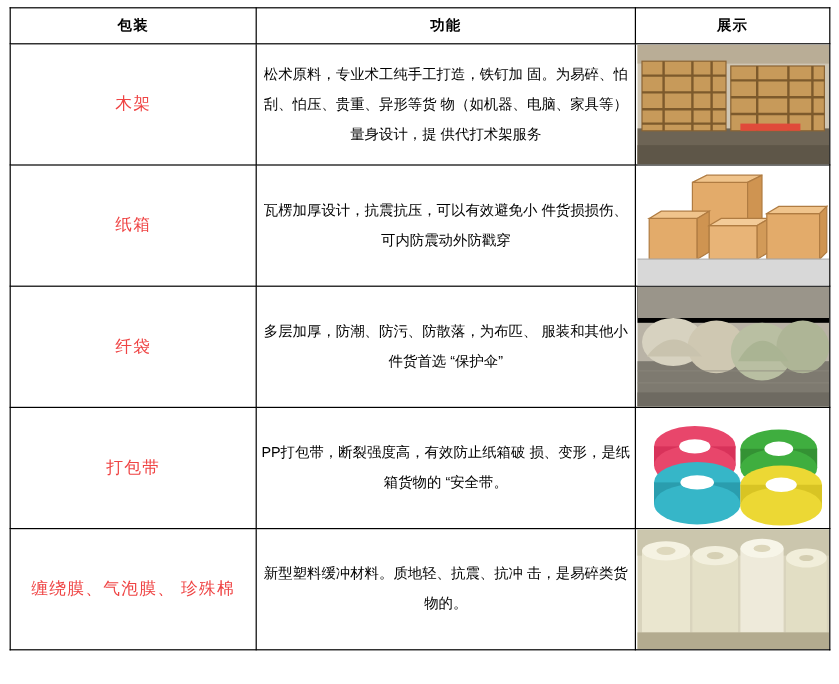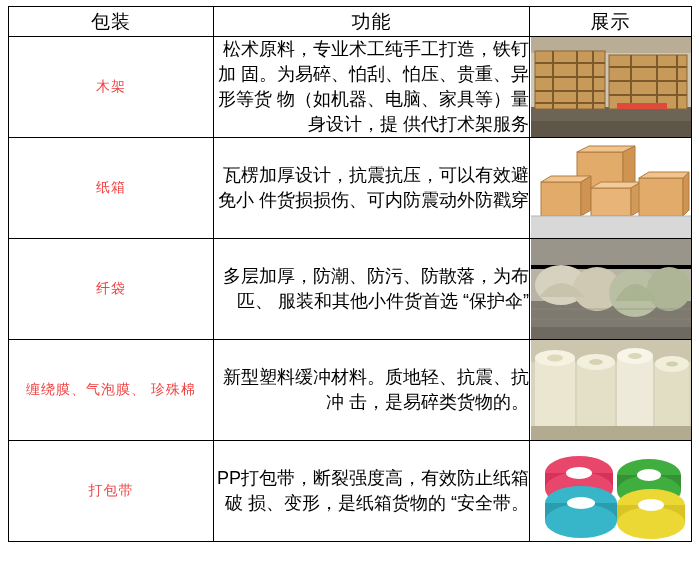--- a/index.html
+++ b/index.html
@@ -30,40 +30,40 @@
     border: 1px solid #000000;
     vertical-align: middle;
     padding: 0;
   }
   col.c-name { width: 205px; }
   col.c-func { width: 316px; }
   col.c-show { width: 162px; }
 
   thead th {
     height: 29px;
-    font-size: 19px;
-    font-weight: normal;
+    font-size: 12px;
+    font-weight: bold;
     color: #000000;
     text-align: center;
     letter-spacing: 1px;
   }
 
   td.name-cell {
     text-align: center;
     font-size: 14px;
     color: #ef4444;
     letter-spacing: 1px;
     padding: 4px 6px;
   }
   td.func-cell {
-    font-size: 18px;
+    font-size: 12px;
     color: #000000;
     line-height: 25px;
     padding: 6px 10px 6px 10px;
-    text-align: right;
+    text-align: center;
   }
   td.show-cell {
     padding: 0;
     text-align: center;
     vertical-align: middle;
     height: 100px;
   }
   .thumb {
     width: 160px;
     height: 100px;
@@ -173,20 +173,52 @@
                 <ellipse cx="104" cy="54" rx="26" ry="24" fill="#b9bfa2"></ellipse>
                 <ellipse cx="138" cy="50" rx="22" ry="22" fill="#aeb596"></ellipse>
                 <path d="M8 58 Q30 30 54 58 Z" fill="#c9c3ae"></path>
                 <path d="M84 62 Q104 28 126 62 Z" fill="#aab493"></path>
               </g>
               <rect x="0" y="88" width="160" height="12" fill="#6e6a61"></rect>
               <g stroke="#8e8a7e" stroke-width="1" opacity="0.6">
                 <line x1="0" y1="70" x2="160" y2="70"></line>
                 <line x1="0" y1="80" x2="160" y2="80"></line>
               </g>
+            </svg>
+          </div>
+        </td>
+      </tr>
+
+      <tr class="row">
+        <td class="name-cell">打包带</td>
+        <td class="func-cell">PP打包带，断裂强度高，有效防止纸箱破 损、变形，是纸箱货物的 “安全带。</td>
+        <td class="show-cell">
+          <div class="thumb">
+            <svg width="160" height="100" viewBox="0 0 160 100" xmlns="http://www.w3.org/2000/svg">
+              <rect x="0" y="0" width="160" height="100" fill="#ffffff"></rect>
+
+              <ellipse cx="48" cy="32" rx="34" ry="17" fill="#e8466b"></ellipse>
+              <rect x="14" y="32" width="68" height="16" fill="#d8325a"></rect>
+              <ellipse cx="48" cy="48" rx="34" ry="17" fill="#e8466b"></ellipse>
+              <ellipse cx="48" cy="32" rx="13" ry="6" fill="#ffffff"></ellipse>
+
+              <ellipse cx="118" cy="34" rx="32" ry="16" fill="#3fae3f"></ellipse>
+              <rect x="86" y="34" width="64" height="16" fill="#349234"></rect>
+              <ellipse cx="118" cy="50" rx="32" ry="16" fill="#3fae3f"></ellipse>
+              <ellipse cx="118" cy="34" rx="12" ry="6" fill="#ffffff"></ellipse>
+
+              <ellipse cx="50" cy="62" rx="36" ry="17" fill="#36b6c8"></ellipse>
+              <rect x="14" y="62" width="72" height="18" fill="#2a9dae"></rect>
+              <ellipse cx="50" cy="80" rx="36" ry="17" fill="#36b6c8"></ellipse>
+              <ellipse cx="50" cy="62" rx="14" ry="6" fill="#ffffff"></ellipse>
+
+              <ellipse cx="120" cy="64" rx="34" ry="16" fill="#ecd834"></ellipse>
+              <rect x="86" y="64" width="68" height="18" fill="#d8c424"></rect>
+              <ellipse cx="120" cy="82" rx="34" ry="16" fill="#ecd834"></ellipse>
+              <ellipse cx="120" cy="64" rx="13" ry="6" fill="#ffffff"></ellipse>
             </svg>
           </div>
         </td>
       </tr>
 
       <tr class="row">
         <td class="name-cell">缠绕膜、气泡膜、 珍殊棉</td>
         <td class="func-cell">新型塑料缓冲材料。质地轻、抗震、抗冲 击，是易碎类货物的。</td>
         <td class="show-cell">
           <div class="thumb">
@@ -205,47 +237,15 @@
                 <ellipse cx="104" cy="16" rx="7" ry="3" fill="#dcd6ba"></ellipse>
                 <rect x="124" y="24" width="34" height="62" fill="#e2dec4"></rect>
                 <ellipse cx="141" cy="24" rx="17" ry="8" fill="#f1eeda"></ellipse>
                 <ellipse cx="141" cy="24" rx="6" ry="2.6" fill="#d4ceb1"></ellipse>
               </g>
               <rect x="0" y="86" width="160" height="14" fill="#b3ab8f"></rect>
             </svg>
           </div>
         </td>
       </tr>
-
-      <tr class="row">
-        <td class="name-cell">打包带</td>
-        <td class="func-cell">PP打包带，断裂强度高，有效防止纸箱破 损、变形，是纸箱货物的 “安全带。</td>
-        <td class="show-cell">
-          <div class="thumb">
-            <svg width="160" height="100" viewBox="0 0 160 100" xmlns="http://www.w3.org/2000/svg">
-              <rect x="0" y="0" width="160" height="100" fill="#ffffff"></rect>
-
-              <ellipse cx="48" cy="32" rx="34" ry="17" fill="#e8466b"></ellipse>
-              <rect x="14" y="32" width="68" height="16" fill="#d8325a"></rect>
-              <ellipse cx="48" cy="48" rx="34" ry="17" fill="#e8466b"></ellipse>
-              <ellipse cx="48" cy="32" rx="13" ry="6" fill="#ffffff"></ellipse>
-
-              <ellipse cx="118" cy="34" rx="32" ry="16" fill="#3fae3f"></ellipse>
-              <rect x="86" y="34" width="64" height="16" fill="#349234"></rect>
-              <ellipse cx="118" cy="50" rx="32" ry="16" fill="#3fae3f"></ellipse>
-              <ellipse cx="118" cy="34" rx="12" ry="6" fill="#ffffff"></ellipse>
-
-              <ellipse cx="50" cy="62" rx="36" ry="17" fill="#36b6c8"></ellipse>
-              <rect x="14" y="62" width="72" height="18" fill="#2a9dae"></rect>
-              <ellipse cx="50" cy="80" rx="36" ry="17" fill="#36b6c8"></ellipse>
-              <ellipse cx="50" cy="62" rx="14" ry="6" fill="#ffffff"></ellipse>
-
-              <ellipse cx="120" cy="64" rx="34" ry="16" fill="#ecd834"></ellipse>
-              <rect x="86" y="64" width="68" height="18" fill="#d8c424"></rect>
-              <ellipse cx="120" cy="82" rx="34" ry="16" fill="#ecd834"></ellipse>
-              <ellipse cx="120" cy="64" rx="13" ry="6" fill="#ffffff"></ellipse>
-            </svg>
-          </div>
-        </td>
-      </tr>
     </tbody>
   </table>
 </div>
 
 </body></html>

